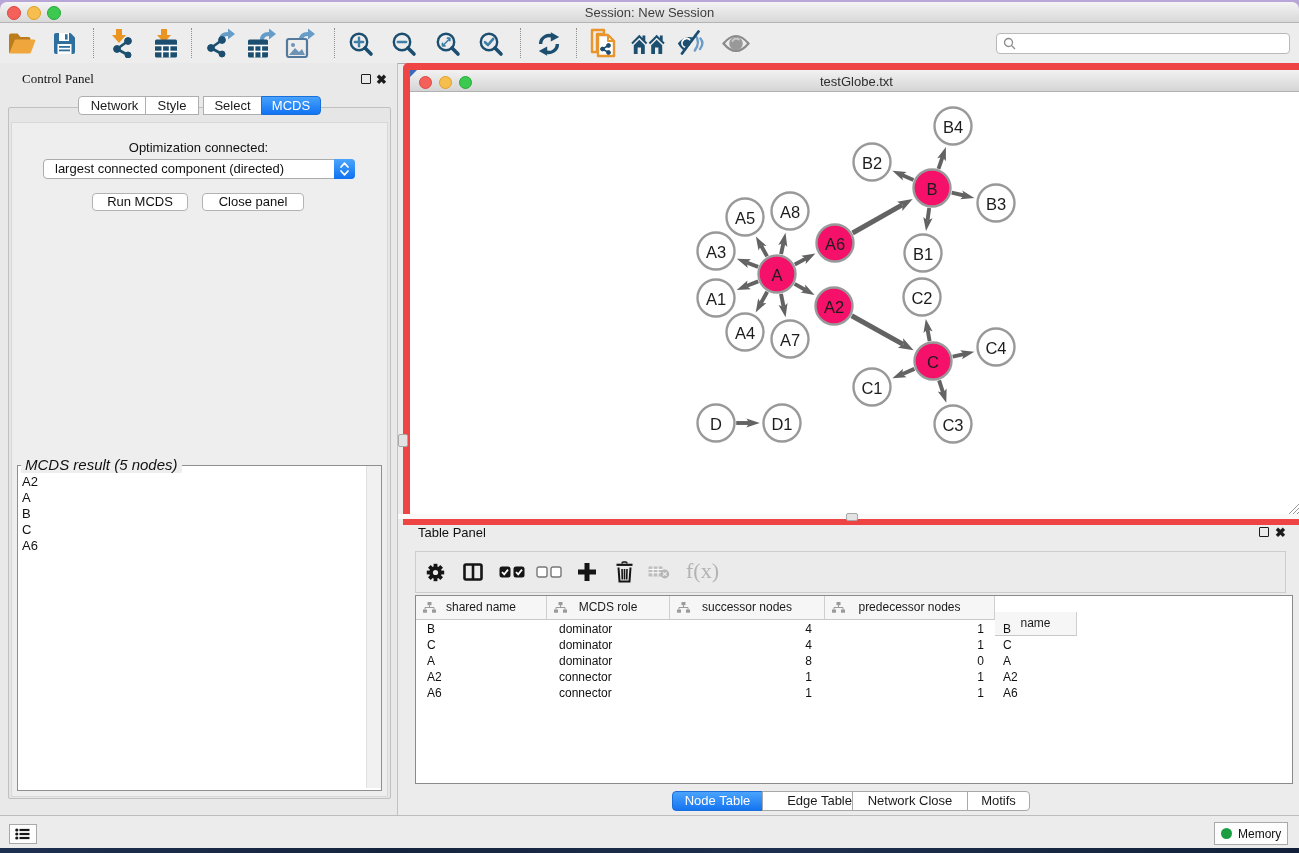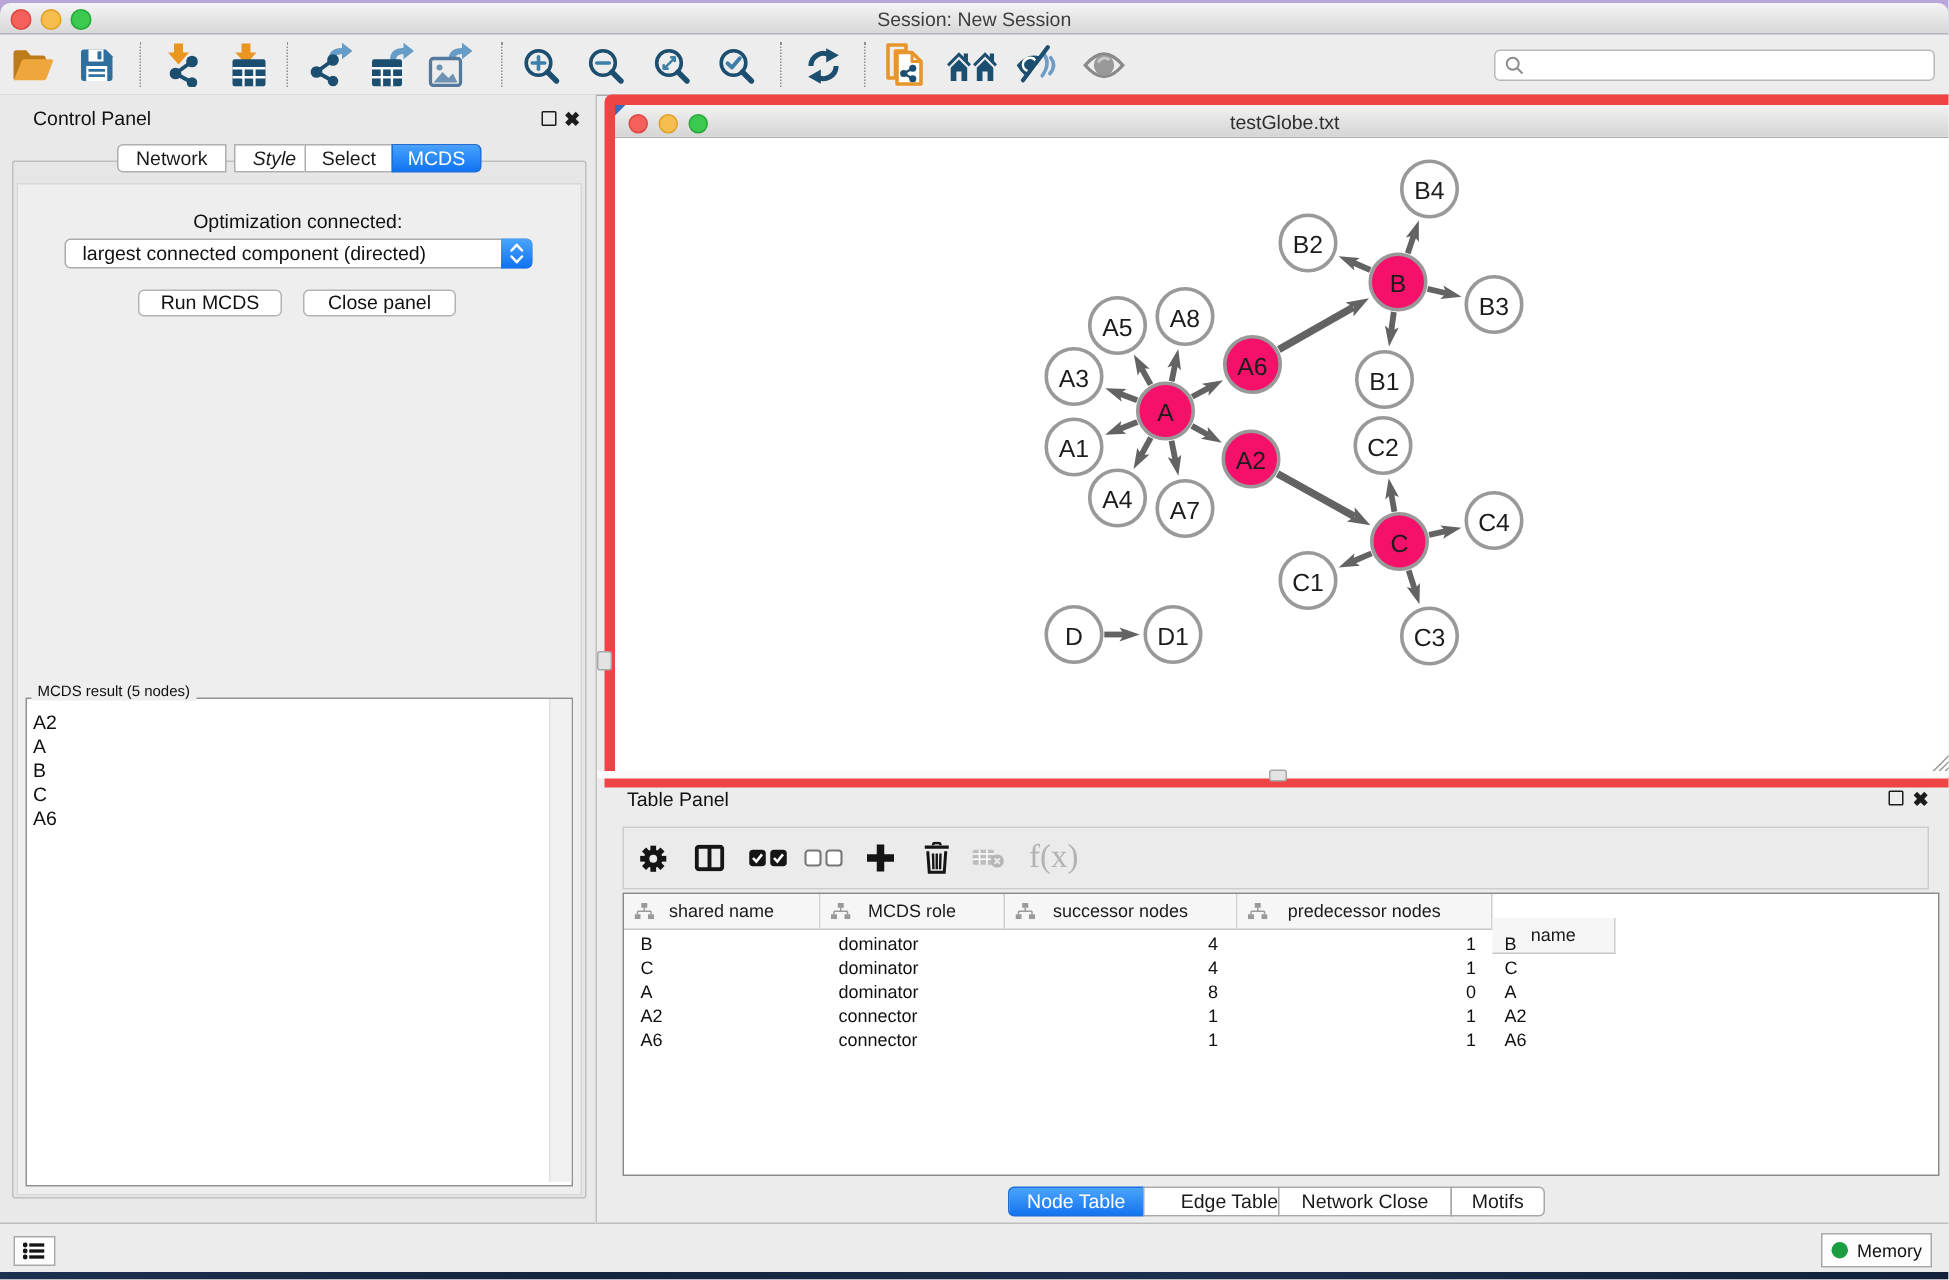--- a/index.html
+++ b/index.html
@@ -8,33 +8,33 @@
 
 #deskTop{left:0;top:0;width:1299px;height:24px;background:#b7a6d7;}
 #titlebar{left:0;top:2px;width:1299px;height:20px;background:linear-gradient(#f4f4f4,#d8d8d8);border-bottom:1px solid #b4b4b4;border-radius:7px 7px 0 0;}
 .tl{border-radius:50%;}
 #titleTxt{left:0;top:5px;width:1299px;text-align:center;font-size:13px;color:#3d3d3d;}
 #toolbar{left:0;top:23px;width:1299px;height:40px;background:#ededed;border-bottom:1px solid #ababab;}
 .tsep{top:28px;width:0;height:30px;border-left:1px dotted #8f8f8f;}
 #searchbox{left:996px;top:33px;width:292px;height:19px;background:#fff;border:1px solid #b9b9b9;border-radius:4px;}
 
 #leftdock{left:0;top:63px;width:397px;height:752px;background:#e9e9e9;border-right:1px solid #c2c2c2;}
-#cpTitle{left:22px;top:71px;font-size:13px;color:#111;}
+#cpTitle{left:22px;top:71px;font-size:13px;color:#111;font-family:Liberation Serif, serif;}
 .winbtn-sq{width:8px;height:8px;border:1.5px solid #1c1c1c;border-radius:1px;}
 .winbtn-x{font-size:13px;font-weight:bold;color:#1c1c1c;line-height:11px;}
 #cpOuter{left:8px;top:107px;width:381px;height:690px;background:#e6e6e6;border:1px solid #c0c0c0;border-radius:2px;}
 #cpInner{left:11px;top:122px;width:375px;height:673px;background:#eeeeee;border:1px solid #d8d8d8;}
 .tab{top:96px;height:17px;background:#fff;border:1px solid #aeaeae;font-size:13px;color:#1a1a1a;text-align:center;line-height:17px;}
 .tabsel{background:linear-gradient(#47a2fc,#1173f2);color:#fff;border-color:#1a6fd8;}
 #optlabel{left:8px;top:140px;width:381px;text-align:center;font-size:13px;color:#111;}
 #combo{left:43px;top:159px;width:299px;height:18px;background:#fff;border:1px solid #ababab;border-radius:4px;font-size:13px;color:#111;line-height:18px;padding-left:11px;}
 #comboBtn{left:334px;top:159px;width:21px;height:20px;background:linear-gradient(#4ba5fd,#0e71f0);border-radius:0 4px 4px 0;}
 .pbtn{top:193px;height:16px;background:#fff;border:1px solid #b3b3b3;border-radius:4px;font-size:13px;color:#111;text-align:center;line-height:16px;}
 #mcdsbox{left:17px;top:465px;width:363px;height:324px;background:#fff;border:1px solid #8f8f8f;}
-#mcdslabel{left:21px;top:456px;background:#eeeeee;padding:0 4px;font-size:10px;color:#111;}
+#mcdslabel{left:21px;top:456px;background:#eeeeee;padding:0 4px;font-size:15px;color:#111;font-style:italic;}
 #mcdslist{left:22px;top:474px;font-size:13px;color:#111;line-height:16px;}
 #mcdsscroll{left:366px;top:466px;width:14px;height:322px;background:#f1f1f1;border-left:1px solid #e0e0e0;}
 
 #netwin{left:403px;top:63px;width:893px;height:448px;background:#fff;border:7px solid #ef4444;border-radius:5px 5px 0 0;}
 #nettb{left:0;top:0;width:893px;height:21px;background:linear-gradient(#f2f2f2,#d5d5d5);border-bottom:1px solid #b0b0b0;border-radius:5px 5px 0 0;}
 #netTitle{left:0;top:4px;width:893px;text-align:center;font-size:13px;color:#2e2e2e;}
 
 #tpTitle{left:418px;top:525px;font-size:13px;color:#111;}
 #tptoolbar{left:415px;top:551px;width:869px;height:40px;background:#ebebeb;border:1px solid #cdcdcd;}
 #ntable{left:415px;top:595px;width:876px;height:187px;background:#fff;border:1px solid #8a8a8a;}
@@ -213,21 +213,21 @@
 <div class="abs tsep" style="left:576px;"></div>
 <div class="abs" id="searchbox"></div>
 
 <div class="abs" id="leftdock"></div>
 <div class="abs" id="cpTitle">Control Panel</div>
 <div class="abs winbtn-sq" style="left:361px;top:74px;"></div>
 <div class="abs winbtn-x" style="left:376px;top:74px;">✖</div>
 <div class="abs" id="cpOuter"></div>
 <div class="abs" id="cpInner"></div>
 <div class="abs tab" style="left:78px;width:71px;border-radius:4px 0 0 4px;">Network</div>
-<div class="abs tab" style="left:156px;width:52px;font-style:italic;">Style</div>
+<div class="abs tab" style="left:145px;width:52px;">Style</div>
 <div class="abs tab" style="left:203px;width:57px;">Select</div>
 <div class="abs tab tabsel" style="left:261px;width:58px;border-radius:0 4px 4px 0;">MCDS</div>
 <div class="abs" id="optlabel">Optimization connected:</div>
 <div class="abs" id="combo">largest connected component (directed)</div>
 <div class="abs" id="comboBtn"><svg width="21" height="20">
       <path d="M7 8 L10.5 4.2 L14 8" fill="none" stroke="#fff" stroke-width="1.7" stroke-linecap="round" stroke-linejoin="round"></path>
       <path d="M7 12 L10.5 15.8 L14 12" fill="none" stroke="#fff" stroke-width="1.7" stroke-linecap="round" stroke-linejoin="round"></path>
     </svg></div>
 <div class="abs pbtn" style="left:92px;width:94px;">Run MCDS</div>
 <div class="abs pbtn" style="left:202px;width:100px;">Close panel</div>

